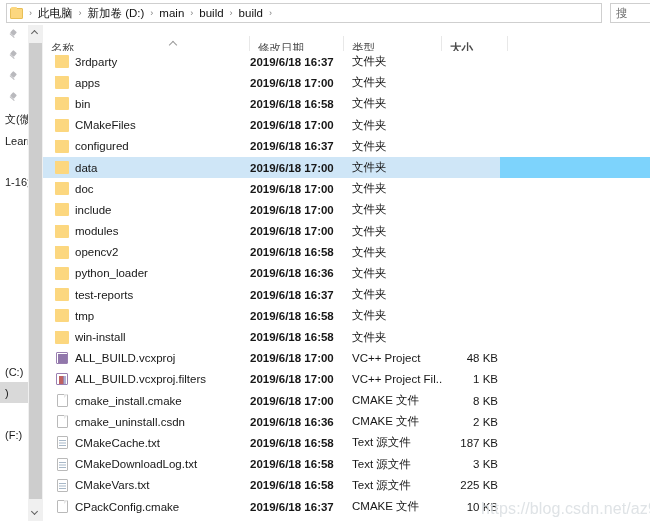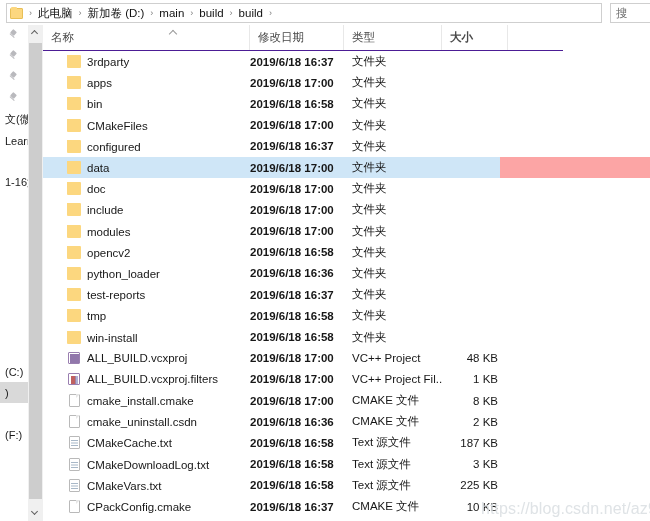--- a/index.html
+++ b/index.html
@@ -116,21 +116,21 @@
     border-left: none; border-top: none;
     border-right: 1.3px solid #606060; border-bottom: 1.3px solid #606060;
   }
   .nav-sb-thumb {
     position: absolute; left: 1px; top: 18px; width: 13px; height: 456px;
     background: #cdcdcd;
   }
 
   
   .listhdr {
-    position: absolute; left: 43px; top: 25px; width: 520px; height: 26px;
+    position: absolute; left: 43px; top: 36px; width: 520px; height: 26px;
     background: #ffffff; border-bottom: 1px solid #4c1d95;
   }
   .hdr-cell {
     position: absolute; top: 0; height: 25px;
     display: flex; align-items: center;
     font-size: 11.5px; color: #4a4a4a;
     border-right: 1px solid #e8e8e8;
     padding-left: 8px;
   }
   .sort-caret {
@@ -146,28 +146,28 @@
 
   
   .filelist {
     position: absolute; left: 43px; top: 51px; width: 607px; height: 470px;
     overflow: hidden; background: #ffffff;
   }
   .row {
     position: relative; height: 21.2px; display: flex; align-items: center;
     font-size: 11.5px; color: #171717; white-space: nowrap;
   }
-  .row.sel { background: #fca5a5; }
+  .row.sel { background: #7dd3fc; }
   .row.sel:before {
     content: ""; position: absolute; left: 0; top: 0;
     width: 457px; height: 100%; background: #cfe6f7;
   }
   .cell-name {
-    position: relative; width: 207px; display: flex; align-items: flex-end;
-    padding-left: 24px; overflow: hidden;
+    position: relative; width: 207px; display: flex; align-items: center;
+    padding-left: 12px; overflow: hidden;
   }
   .cell-date {
     position: relative; width: 94px; overflow: hidden;
     color: #171717;
     font-weight: bold;
   }
   .cell-type {
     position: relative; width: 98px; padding-left: 8px; overflow: hidden;
     color: #171717;
   }

